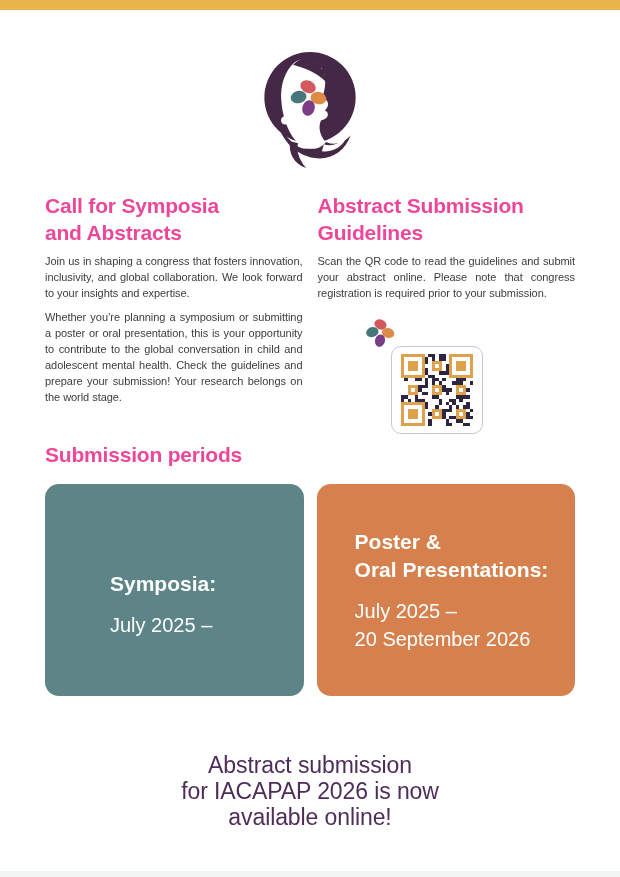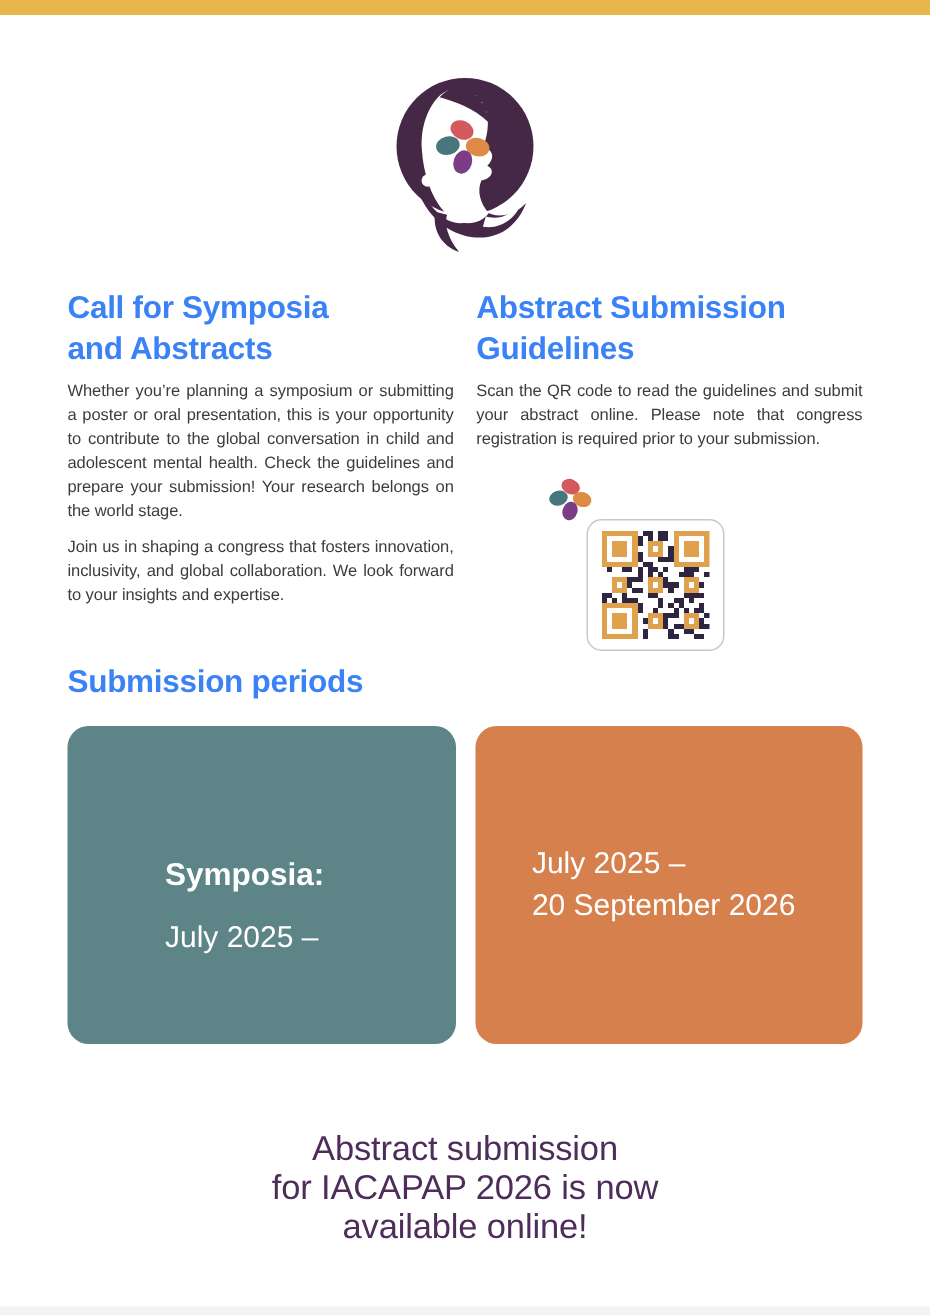--- a/index.html
+++ b/index.html
@@ -7,21 +7,21 @@
     width:620px;height:877px;background:#ffffff;position:relative;overflow:hidden;
     font-family:"Liberation Sans","DejaVu Sans",sans-serif;
     -webkit-font-smoothing:antialiased;
   }
   .top-bar{width:100%;height:10px;background:#e9b64e;}
   .logo-wrap{display:flex;justify-content:center;margin-top:32px;height:131px;}
   .content{padding:0 45px;}
   .columns{display:flex;gap:15px;margin-top:19px;}
   .col{width:258px;}
   h2.sec{
-    font-size:21px;line-height:27px;font-weight:bold;color:#3b82f6;
+    font-size:21px;line-height:27px;font-weight:bold;color:#ec4899;
     margin:0 0 7px 0;letter-spacing:-0.2px;
   }
   h2.sec span{display:block;}
   .col p{
     font-size:11px;line-height:16px;color:#3c3c3c;text-align:justify;
     margin:0 0 8px 0;letter-spacing:-0.05px;
   }
   .qr-zone{position:relative;height:132px;}
   .flower{position:absolute;left:44px;top:6px;width:36px;height:36px;}
   .qr-card{
@@ -73,22 +73,22 @@
 
 <div class="content">
 
   <div class="columns">
 
     <section class="col">
       <h2 class="sec">
         <span>Call for Symposia</span>
         <span>and Abstracts</span>
       </h2>
+      <p>Join us in shaping a congress that fosters innovation, inclusivity, and global collaboration. We look forward to your insights and expertise.</p>
       <p>Whether you’re planning a symposium or submitting a poster or oral presentation, this is your opportunity to contribute to the global conversation in child and adolescent mental health. Check the guidelines and prepare your submission! Your research belongs on the world stage.</p>
-      <p>Join us in shaping a congress that fosters innovation, inclusivity, and global collaboration. We look forward to your insights and expertise.</p>
     </section>
 
     <section class="col">
       <h2 class="sec">
         <span>Abstract Submission</span>
         <span>Guidelines</span>
       </h2>
       <p>Scan the QR code to read the guidelines and submit your abstract online. Please note that congress registration is required prior to your submission.</p>
 
       <div class="qr-zone">
@@ -232,20 +232,24 @@
     <div class="card card-teal" style="background: rgb(93, 132, 135);">
       <div class="card-title">
         <span>Symposia:</span>
       </div>
       <div class="card-dates">
         <span>July 2025 –</span>
       </div>
     </div>
 
     <div class="card card-orange" style="background: rgb(213, 128, 77);">
+      <div class="card-title">
+        <span>Poster &amp;</span>
+        <span>Oral Presentations:</span>
+      </div>
       <div class="card-dates">
         <span>July 2025 –</span>
         <span>20 September 2026</span>
       </div>
     </div>
 
   </div>
 
   <div class="footer-msg">
     <span>Abstract submission</span>

